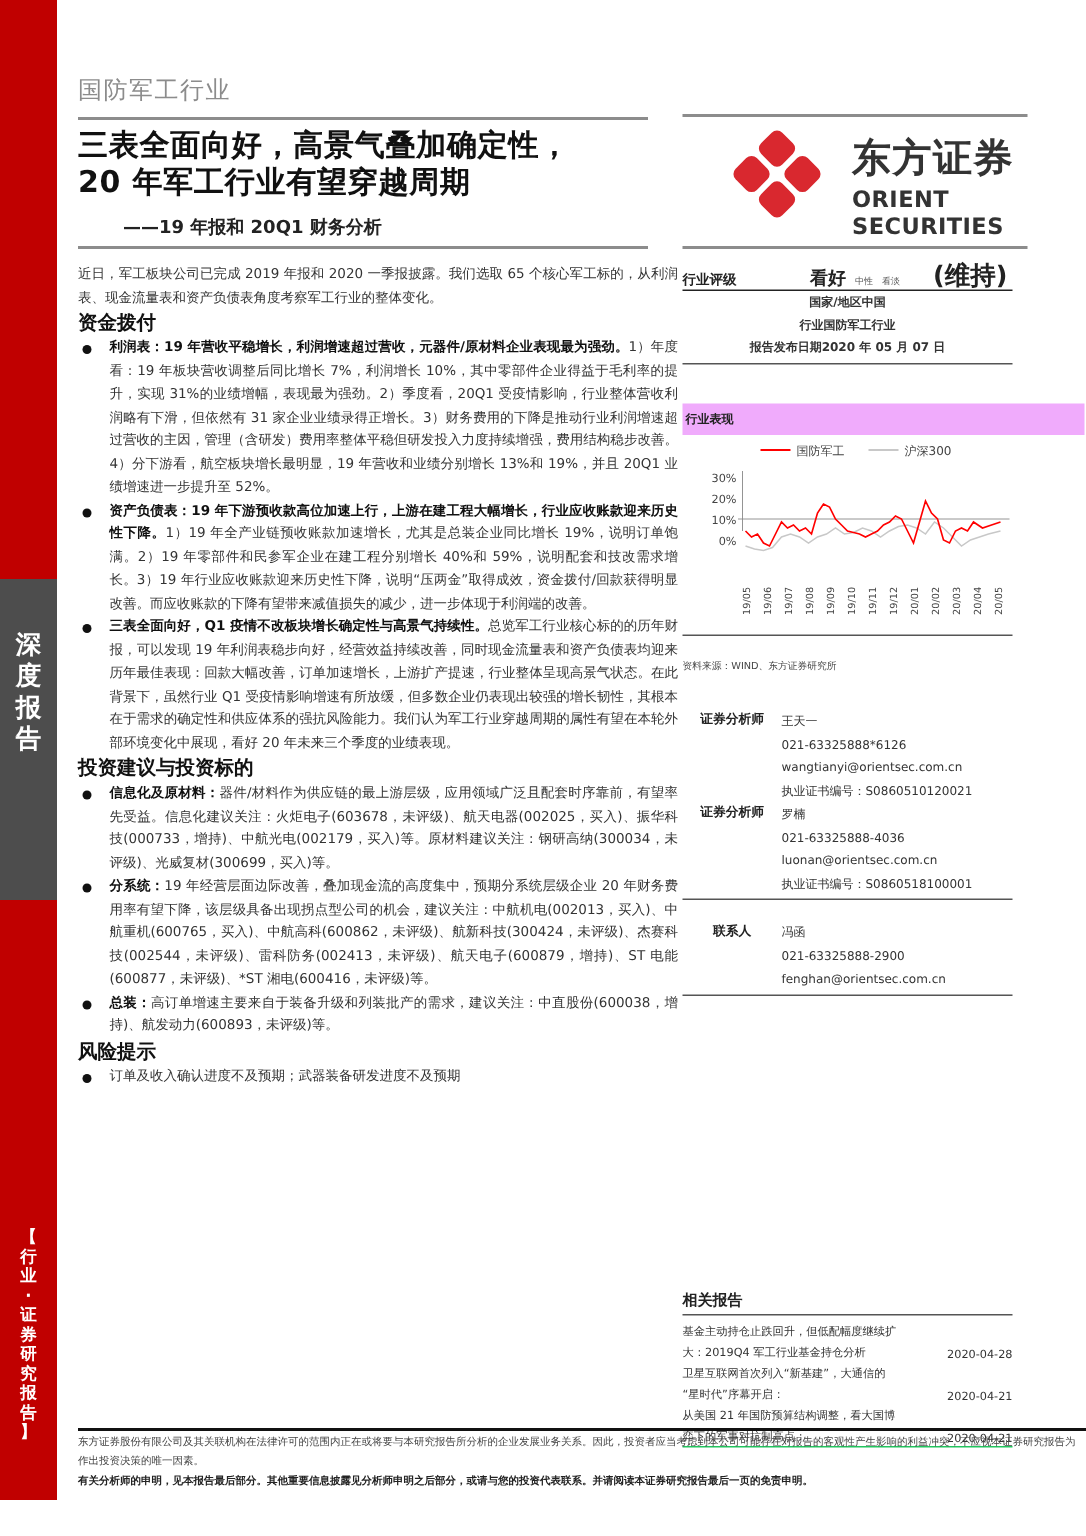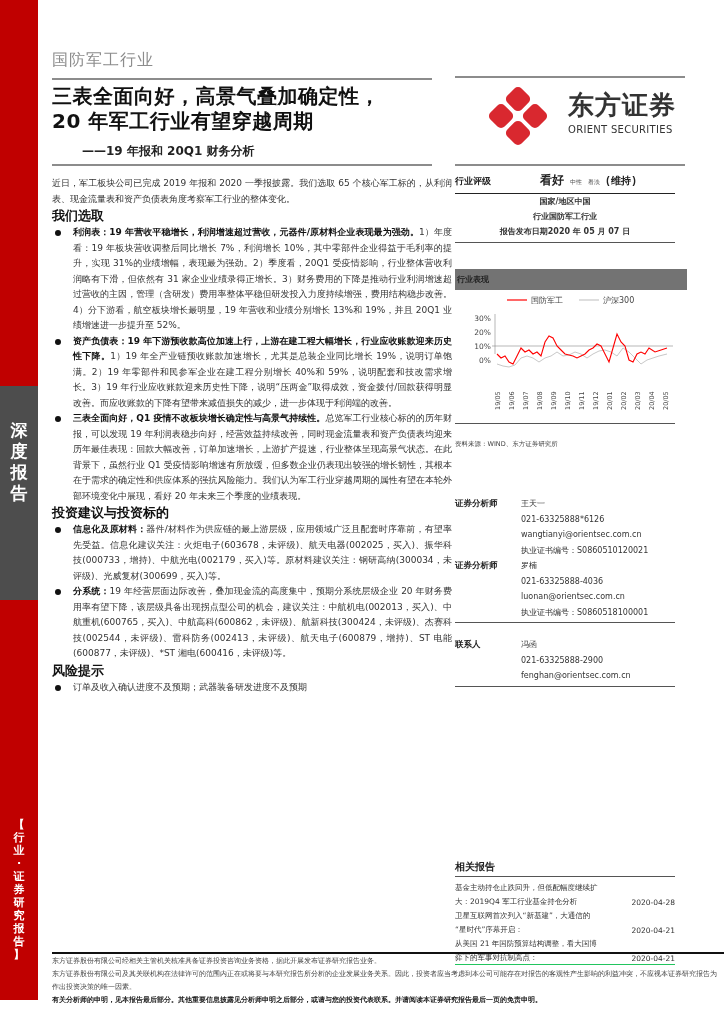--- a/index.html
+++ b/index.html
@@ -12,36 +12,36 @@
   .sidebar .vtext2 { position: absolute; left: 0; top: 818px; width: 38px; text-align: center; color: #fff; font-size: 11px; line-height: 13px; font-weight: bold; }
   .vchar { display: block; }
 
   .industry-label { position: absolute; left: 52px; top: 50px; font-size: 16px; color: #8c8c8c; letter-spacing: 1px; }
   .rule { position: absolute; height: 2px; background: #8c8c8c; }
   .title { position: absolute; left: 52px; top: 84px; font-size: 20px; line-height: 25px; font-weight: bold; color: #111; letter-spacing: 0.5px; }
   .subtitle { position: absolute; left: 82px; top: 143px; font-size: 12px; font-weight: bold; color: #222; }
 
   .logo { position: absolute; left: 470px; top: 82px; width: 220px; height: 70px; }
   .logo .cn { position: absolute; left: 98px; top: 6px; font-size: 26px; font-weight: bold; color: #333; letter-spacing: 1px; }
-  .logo .en { position: absolute; left: 98px; top: 42px; font-size: 10px; font-weight: normal; color: #333; letter-spacing: 0.3px; }
+  .logo .en { position: absolute; left: 98px; top: 42px; font-size: 15px; font-weight: bold; color: #333; letter-spacing: 0.3px; }
 
   .rating-box { position: absolute; left: 455px; top: 172px; width: 220px; }
   .rating-row { display: flex; align-items: baseline; height: 22px; border-bottom: 1px solid #222; }
   .rating-row .lbl { font-size: 9px; font-weight: bold; width: 85px; }
   .rating-row .val { font-size: 12px; font-weight: bold; }
   .rating-row .small { font-size: 6px; color: #555; margin-left: 6px; }
-  .rating-row .hold { font-size: 10px; font-weight: bold; margin-left: 5px; font-family: Liberation Mono, monospace; }
+  .rating-row .hold { font-size: 17px; font-weight: bold; margin-left: 22px; }
   .info-row { display: flex; justify-content: center; font-size: 8px; color: #333; height: 15px; line-height: 15px; font-weight: bold; }
   .info-end { border-bottom: 1px solid #555; height: 4px; }
 
-  .perf-header { position: absolute; left: 455px; top: 269px; width: 232px; height: 21px; background: #737373; font-size: 8px; font-weight: bold; line-height: 21px; padding-left: 2px; }
+  .perf-header { position: absolute; left: 455px; top: 269px; width: 268px; height: 21px; background: #f0abfc; font-size: 8px; font-weight: bold; line-height: 21px; padding-left: 2px; }
   .chart { position: absolute; left: 455px; top: 292px; width: 220px; height: 120px; }
   .source { position: absolute; left: 455px; top: 423px; font-size: 6.5px; color: #444; border-top: 1px solid #555; width: 220px; padding-top: 16px; }
 
-  .analysts { position: absolute; left: 455px; top: 496px; width: 220px; font-size: 8px; color: #333; }
+  .analysts { position: absolute; left: 455px; top: 473px; width: 220px; font-size: 8px; color: #333; text-align: center; }
   .a-row { display: flex; height: 15.5px; line-height: 15.5px; }
   .a-row .role { width: 66px; font-weight: bold; font-size: 8.5px; color: #222; }
   .a-sep { border-top: 1px solid #555; margin-top: 2px; margin-bottom: 14px; }
 
   .related { position: absolute; left: 455px; top: 860px; width: 220px; font-size: 7.5px; color: #333; }
   .related .head { font-size: 10px; font-weight: bold; border-bottom: 1px solid #555; padding-bottom: 2px; margin-bottom: 4px; color: #222; }
   .r-row { display: flex; justify-content: space-between; height: 14px; line-height: 14px; }
   .r-row .d { font-size: 7.5px; margin-top: 15px; }
 
   .main { position: absolute; left: 52px; top: 176px; width: 400px; font-size: 9px; line-height: 15.5px; color: #333; }
@@ -246,32 +246,32 @@
         <span class="d">2020-04-21</span>
       </div>
     <div class="r-row" style="border-bottom:1px solid #22c55e;">
         <span>弈下的军事对抗制高点：</span>
       </div>
   </div>
 </div>
 
 <div class="main">
   <div class="intro">近日，军工板块公司已完成 2019 年报和 2020 一季报披露。我们选取 65 个核心军工标的，从利润表、现金流量表和资产负债表角度考察军工行业的整体变化。</div>
-  <div class="h2">我们选取</div>
+  <div class="h2">资金拨付</div>
 
   <div class="bullet"><b>利润表：19 年营收平稳增长，利润增速超过营收，元器件/原材料企业表现最为强劲。</b><span>1）年度看：19 年板块营收调整后同比增长 7%，利润增长 10%，其中零部件企业得益于毛利率的提升，实现 31%的业绩增幅，表现最为强劲。2）季度看，20Q1 受疫情影响，行业整体营收利润略有下滑，但依然有 31 家企业业绩录得正增长。3）财务费用的下降是推动行业利润增速超过营收的主因，管理（含研发）费用率整体平稳但研发投入力度持续增强，费用结构稳步改善。4）分下游看，航空板块增长最明显，19 年营收和业绩分别增长 13%和 19%，并且 20Q1 业绩增速进一步提升至 52%。</span></div>
   <div class="bullet"><b>资产负债表：19 年下游预收款高位加速上行，上游在建工程大幅增长，行业应收账款迎来历史性下降。</b><span>1）19 年全产业链预收账款加速增长，尤其是总装企业同比增长 19%，说明订单饱满。2）19 年零部件和民参军企业在建工程分别增长 40%和 59%，说明配套和技改需求增长。3）19 年行业应收账款迎来历史性下降，说明“压两金”取得成效，资金拨付/回款获得明显改善。而应收账款的下降有望带来减值损失的减少，进一步体现于利润端的改善。</span></div>
   <div class="bullet"><b>三表全面向好，Q1 疫情不改板块增长确定性与高景气持续性。</b><span>总览军工行业核心标的的历年财报，可以发现 19 年利润表稳步向好，经营效益持续改善，同时现金流量表和资产负债表均迎来历年最佳表现：回款大幅改善，订单加速增长，上游扩产提速，行业整体呈现高景气状态。在此背景下，虽然行业 Q1 受疫情影响增速有所放缓，但多数企业仍表现出较强的增长韧性，其根本在于需求的确定性和供应体系的强抗风险能力。我们认为军工行业穿越周期的属性有望在本轮外部环境变化中展现，看好 20 年未来三个季度的业绩表现。</span></div>
 
   <div class="h2">投资建议与投资标的</div>
   <div class="bullet"><b>信息化及原材料：</b><span>器件/材料作为供应链的最上游层级，应用领域广泛且配套时序靠前，有望率先受益。信息化建议关注：火炬电子(603678，未评级)、航天电器(002025，买入)、振华科技(000733，增持)、中航光电(002179，买入)等。原材料建议关注：钢研高纳(300034，未评级)、光威复材(300699，买入)等。</span></div>
   <div class="bullet"><b>分系统：</b><span>19 年经营层面边际改善，叠加现金流的高度集中，预期分系统层级企业 20 年财务费用率有望下降，该层级具备出现拐点型公司的机会，建议关注：中航机电(002013，买入)、中航重机(600765，买入)、中航高科(600862，未评级)、航新科技(300424，未评级)、杰赛科技(002544，未评级)、雷科防务(002413，未评级)、航天电子(600879，增持)、ST 电能(600877，未评级)、*ST 湘电(600416，未评级)等。</span></div>
+  <div class="bullet"><b>总装：</b><span>高订单增速主要来自于装备升级和列装批产的需求，建议关注：中直股份(600038，增持)、航发动力(600893，未评级)等。</span></div>
 
   <div class="h2">风险提示</div>
   <div class="bullet">订单及收入确认进度不及预期；武器装备研发进度不及预期</div>
 </div>
 
 <div class="footer-rule"></div>
 <div class="footer">
-  <div>东方证券股份有限公司经相关主管机关核准具备证券投资咨询业务资格，据此开展发布证券研究报告业务。</div>
   <div>东方证券股份有限公司及其关联机构在法律许可的范围内正在或将要与本研究报告所分析的企业发展业务关系。因此，投资者应当考虑到本公司可能存在对报告的客观性产生影响的利益冲突，不应视本证券研究报告为作出投资决策的唯一因素。</div>
   <div class="bold">有关分析师的申明，见本报告最后部分。其他重要信息披露见分析师申明之后部分，或请与您的投资代表联系。并请阅读本证券研究报告最后一页的免责申明。</div>
 </div>
 
 </body></html>

